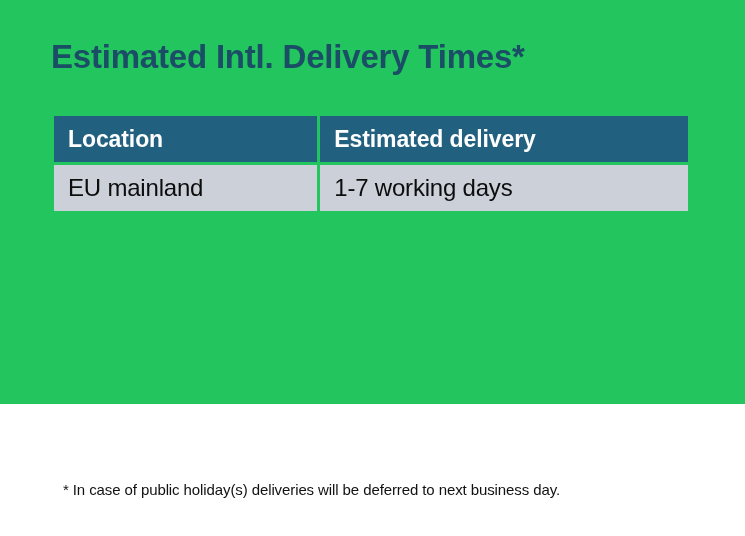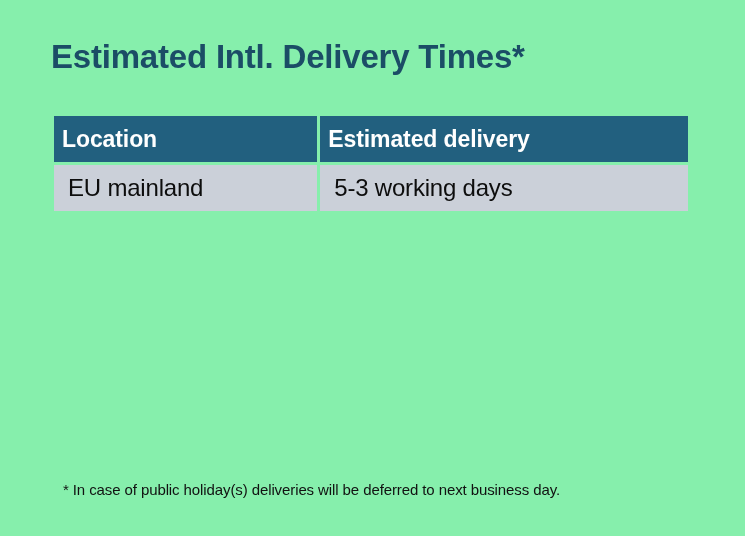--- a/index.html
+++ b/index.html
@@ -9,22 +9,22 @@
   body {
     width: 745px;
     height: 536px;
     background: #ffffff;
     font-family: "Liberation Sans", sans-serif;
     overflow: hidden;
   }
   .page {
     position: relative;
     width: 745px;
-    height: 536px;
-    background: #86efac;
+    height: 404px;
+    background: #22c55e;
   }
   .page-title {
     position: absolute;
     left: 51px;
     top: 38px;
     font-size: 33px;
     font-weight: 700;
     letter-spacing: -0.2px;
     color: #1B4D66;
     white-space: nowrap;
@@ -66,21 +66,21 @@
     background: #CBD0D9;
   }
   .delivery-table tbody tr.row-light td {
     background: #E3E6EA;
   }
   .cell-inner {
     padding-left: 14px;
     white-space: nowrap;
   }
   .th-inner {
-    padding-left: 8px;
+    padding-left: 14px;
     white-space: nowrap;
   }
   .footnote {
     position: absolute;
     left: 63px;
     top: 481px;
     font-size: 15px;
     font-weight: 400;
     color: #111111;
     letter-spacing: -0.1px;
@@ -108,21 +108,21 @@
           <div class="th-inner">Estimated delivery</div>
         </th>
       </tr>
     </thead>
     <tbody>
       <tr class="row-dark">
         <td>
           <div class="cell-inner">EU mainland</div>
         </td>
         <td>
-          <div class="cell-inner">5-3 working days</div>
+          <div class="cell-inner">1-7 working days</div>
         </td>
       </tr>
     </tbody>
   </table>
 
   <div class="footnote">* In case of public holiday(s) deliveries will be deferred to next business day.</div>
 
 </div>
 
 </body></html>

